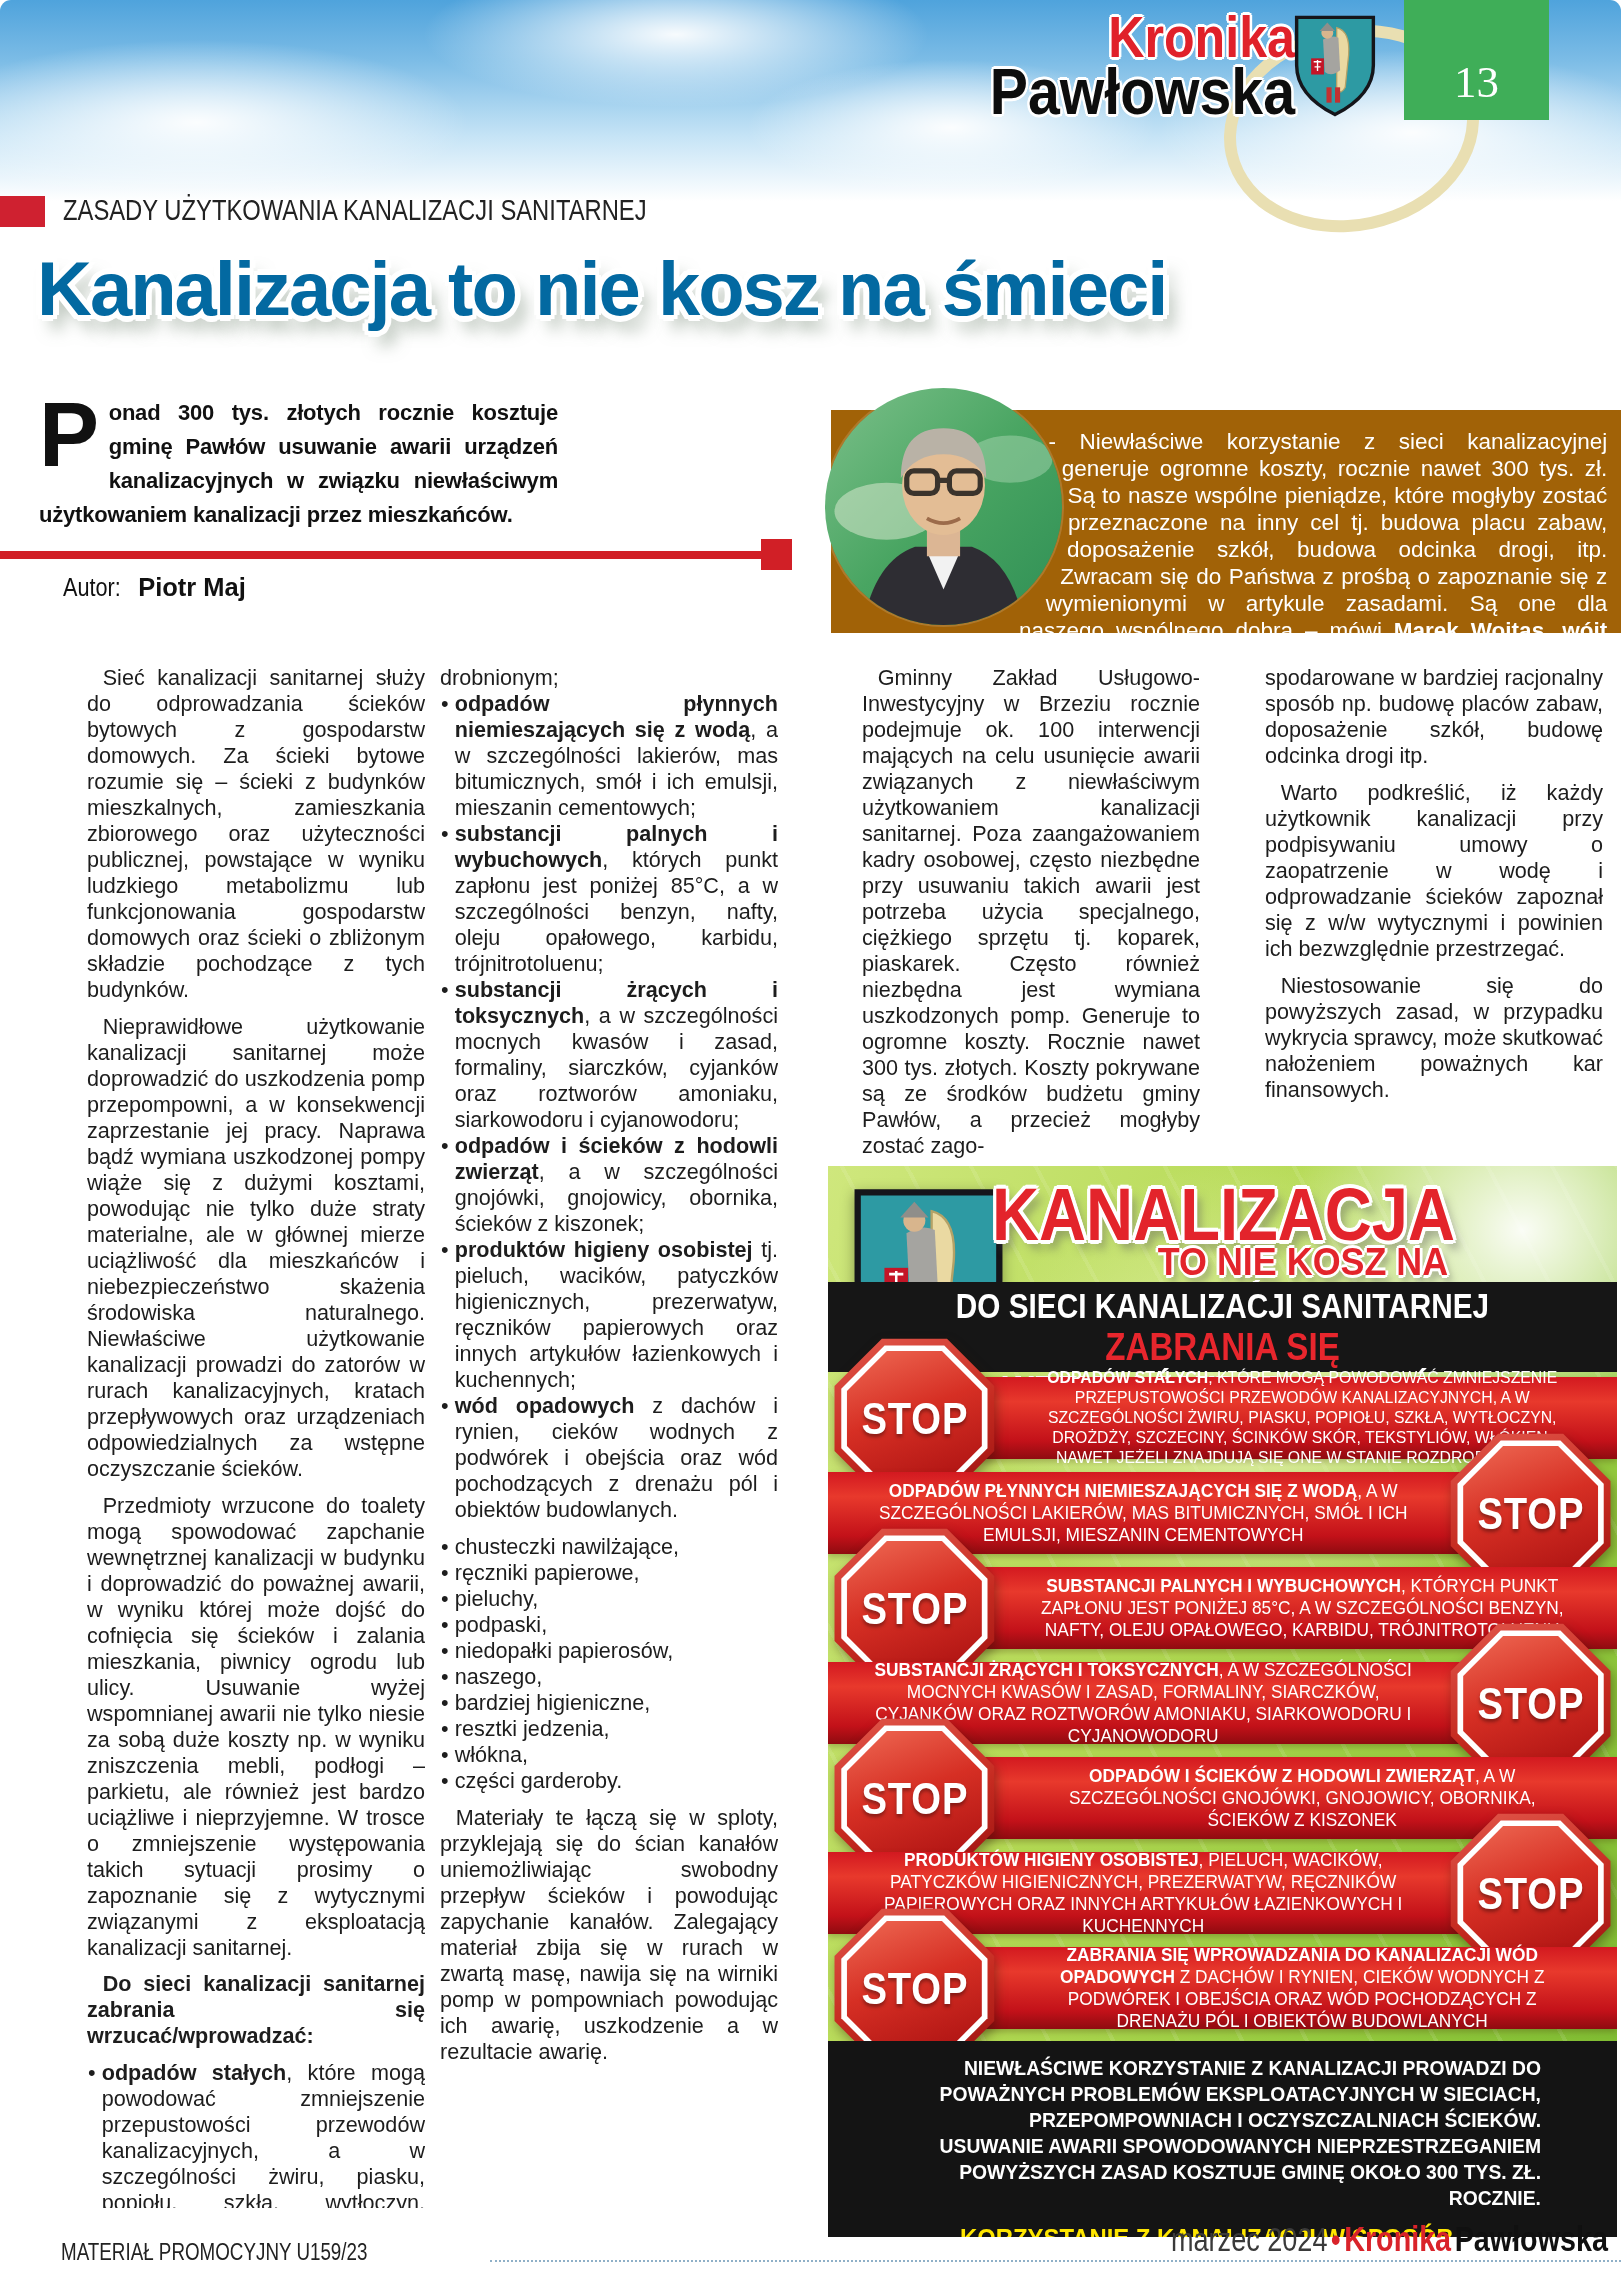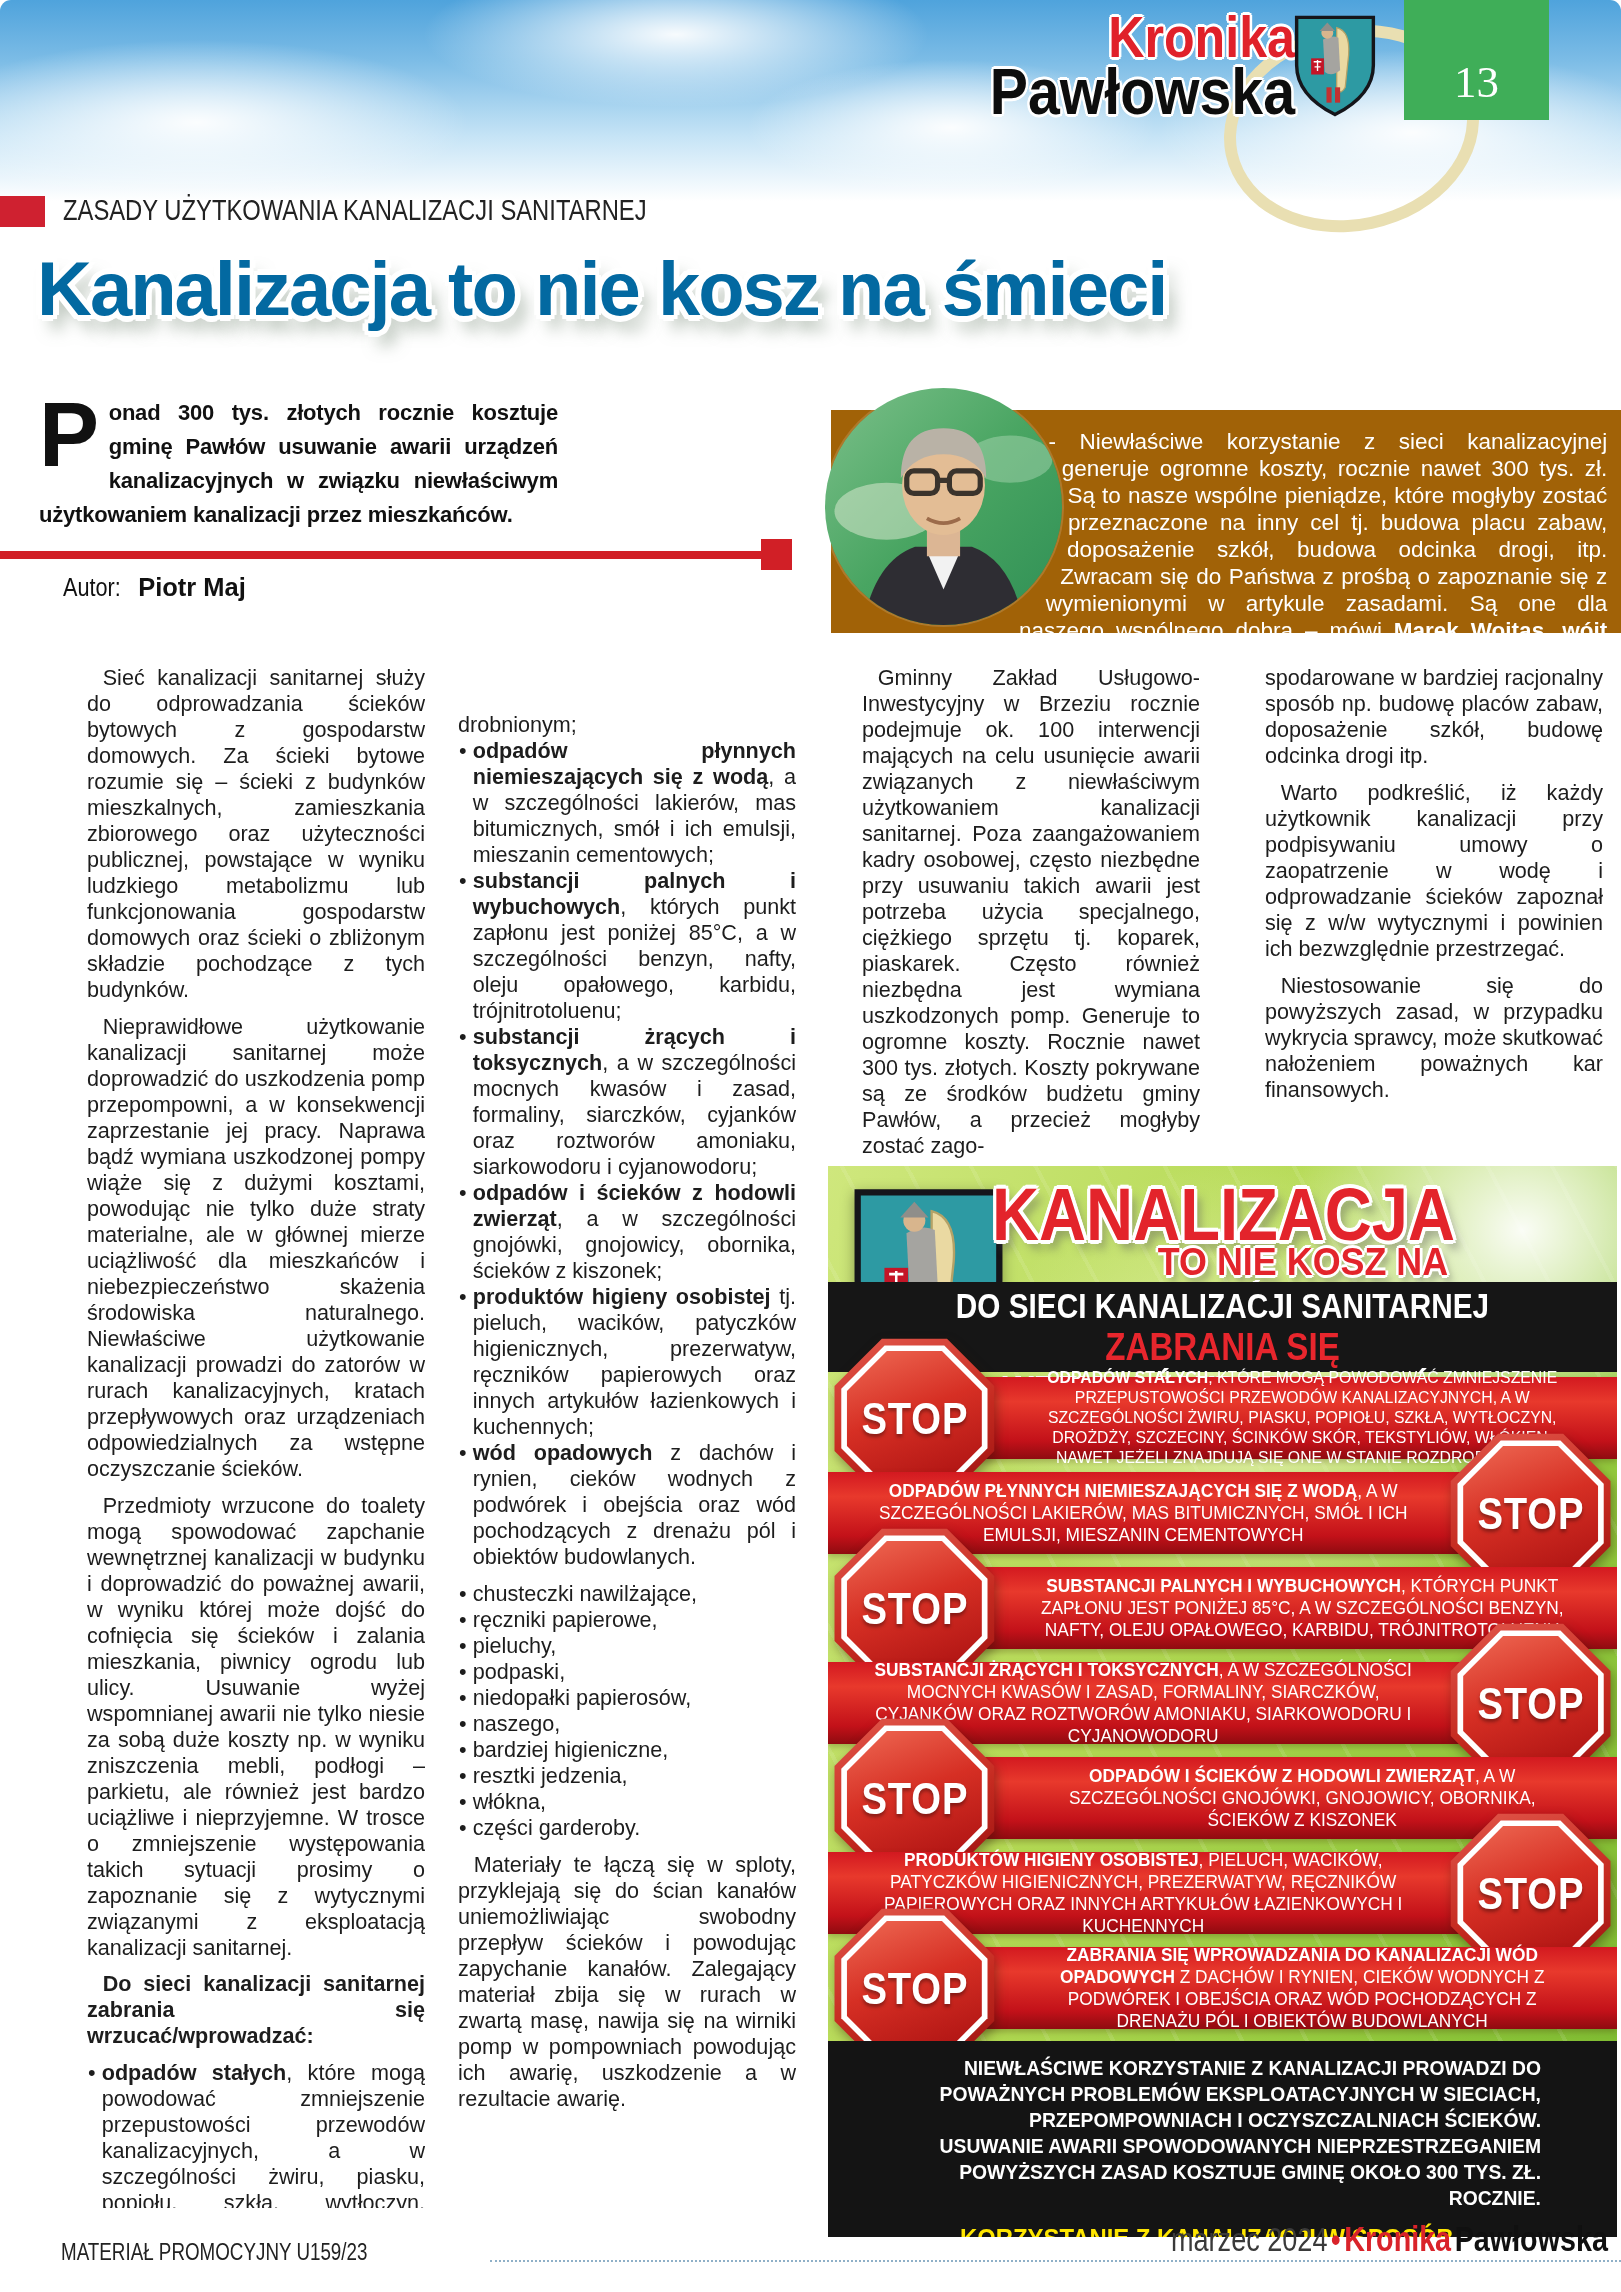--- a/index.html
+++ b/index.html
@@ -59,21 +59,21 @@
   .photo-spacer{float:left;width:239px;height:210px;margin-right:9.8px;
     shape-outside:circle(52% at 44% 44%);}
   .quote-text .speaker{font-weight:bold;}
   .portrait{position:absolute;left:825px;top:388px;width:237px;height:237px;border-radius:50%;
     overflow:hidden;box-shadow:0 0 0 2px rgba(255,255,255,.15);}
 
   
   .bodycol{position:absolute;top:665px;font-size:21.6px;line-height:26px;text-align:justify;
     color:#1d1d1d;overflow:hidden;}
   #col1{left:54px;width:338px;height:1543px;margin-left:33px;}
-  #col2{left:458px;width:338px;height:1543px;margin-top:47px;}
+  #col2{left:440px;width:338px;height:1543px;}
   #col3{left:862px;width:338px;height:495px;}
   #col4{left:1265px;width:338px;height:495px;}
   .bodycol p{margin:0 0 10.8px;text-indent:15.7px;}
   .bodycol p.noindent{text-indent:0;}
   .bodycol .blist{list-style:none;margin:0 0 10.8px;padding:0;}
   .bodycol .blist li{position:relative;padding-left:14.7px;}
   .bodycol .blist li::before{content:"•";position:absolute;left:1px;}
   .bodycol b{font-weight:bold;}
 
   

